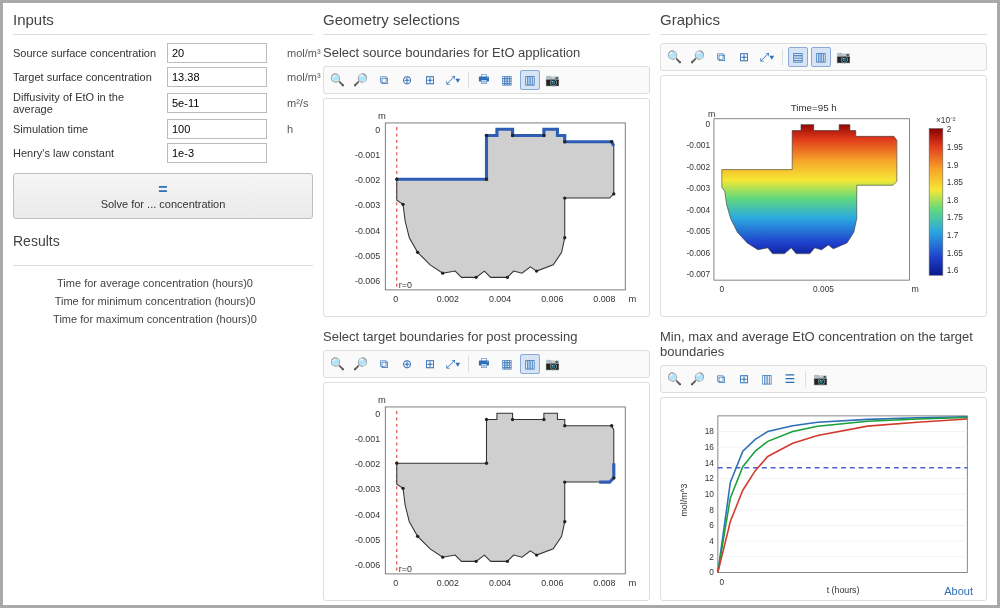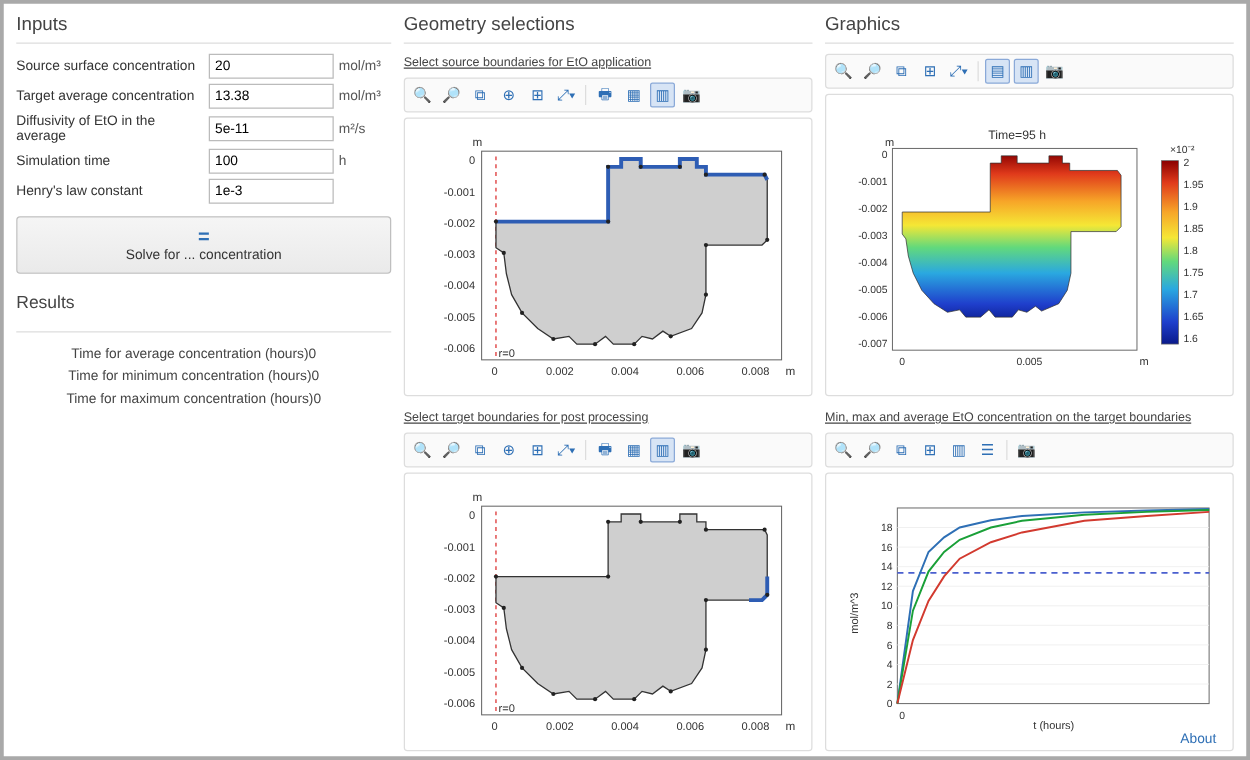--- a/index.html
+++ b/index.html
@@ -23,42 +23,41 @@
   .col-mid    { flex: 1; display: flex; flex-direction: column; }
   .col-right  { flex: 1; display: flex; flex-direction: column; }
   .section-title {
     font-size: 15px;
     color: #444;
     padding: 2px 0 6px 0;
     border-bottom: 1px solid #ddd;
     margin-bottom: 8px;
   }
   .subtitle {
-    font-size: 10px;
+    font-size: 13px;
     color: #444;
     margin: 2px 0 6px 0;
-    text-decoration: underline;
   }
   
   .inputs-grid {
     display: grid;
     grid-template-columns: 150px 100px 40px;
     row-gap: 4px;
     column-gap: 4px;
     align-items: center;
     font-size: 11px;
   }
   .inputs-grid input {
     width: 100%;
     height: 20px;
     border: 1px solid #bbb;
     padding: 1px 4px;
     font-size: 11px;
   }
-  .unit { color: #555; font-size: 11px; }
+  .unit { color: #555; font-size: 11px; margin-left: 16px; }
   .solve-btn {
     margin-top: 10px;
     width: 100%;
     height: 46px;
     border: 1px solid #bfbfbf;
     background: linear-gradient(#f5f5f5,#eaeaea);
     border-radius: 3px;
     display: flex;
     flex-direction: column;
     align-items: center;
@@ -151,21 +150,21 @@
 <div class="app">
 
   <div class="col-left">
     <div class="section-title">Inputs</div>
 
     <div class="inputs-grid">
       <div>Source surface concentration</div>
       <input value="20" style="">
       <div class="unit">mol/m³</div>
 
-      <div>Target average concentration</div>
+      <div>Target surface concentration</div>
       <input value="13.38" style="">
       <div class="unit">mol/m³</div>
 
       <div>Diffusivity of EtO in the average</div>
       <input value="5e-11" style="">
       <div class="unit">m²/s</div>
 
       <div>Simulation time</div>
       <input value="100" style="">
       <div class="unit">h</div>

